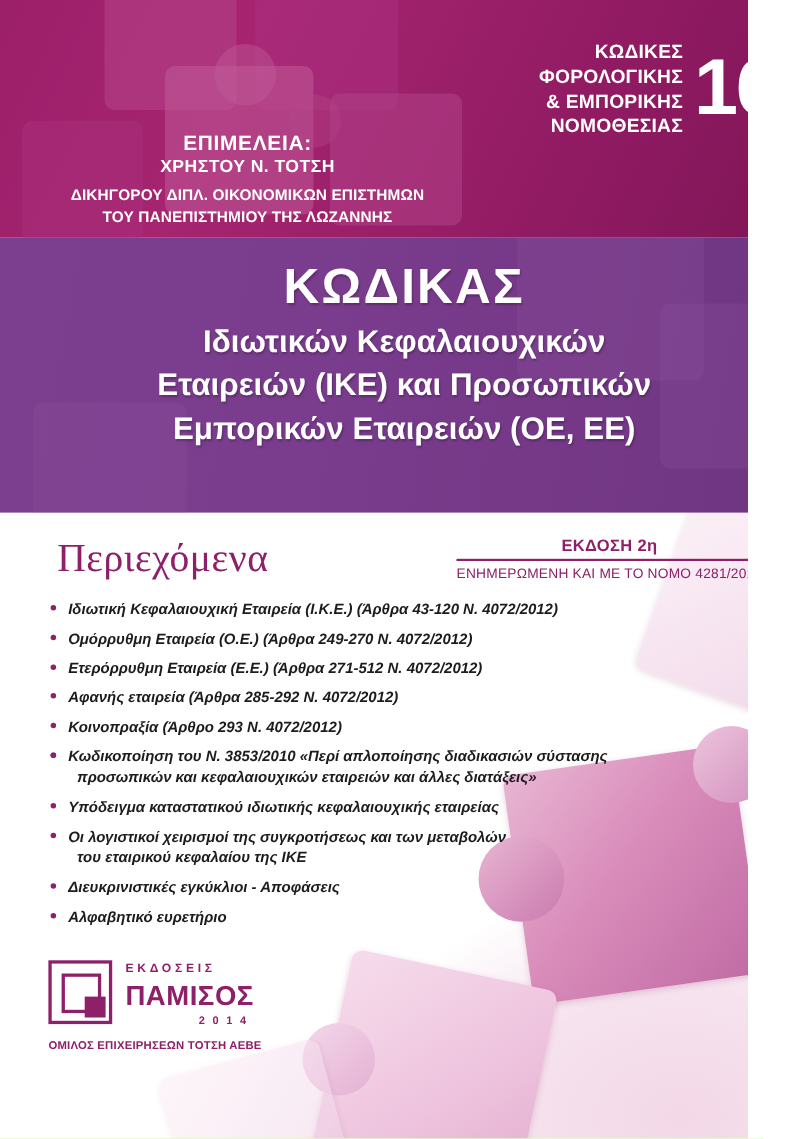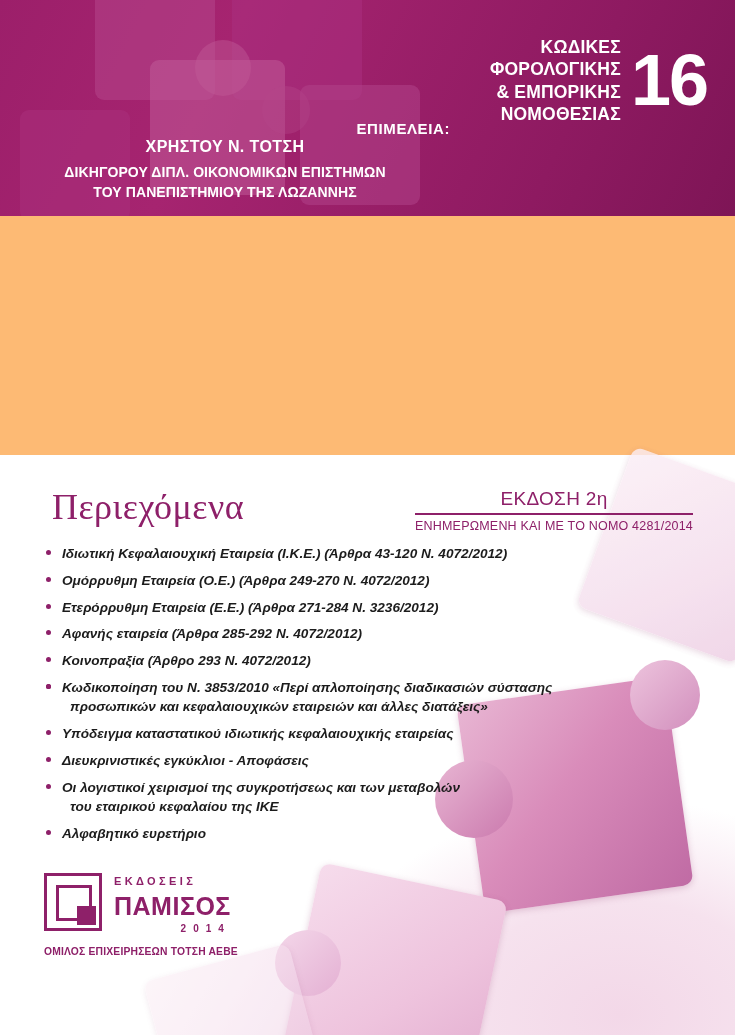--- a/index.html
+++ b/index.html
@@ -5,24 +5,24 @@
   * { box-sizing: border-box; margin: 0; padding: 0; }
   html, body {
     width: 735px;
     height: 1035px;
     overflow: hidden;
     background: #ffffff;
     font-family: "Liberation Sans", sans-serif;
   }
   .page {
     position: relative;
-    width: 735px;
+    width: 680px;
     height: 1035px;
     overflow: hidden;
-    background: #fdba74;
+    background: #bef264;
   }
 
   
   .bg-art {
     position: absolute;
     inset: 0;
     overflow: hidden;
   }
   .puzzle-lower {
     position: absolute;
@@ -94,24 +94,23 @@
   }
 
   .editor-block {
     position: absolute;
     left: 0; top: 120px;
     width: 450px;
     text-align: center;
     color: #ffffff;
   }
   .ed-label {
-    font-size: 15px;
+    font-size: 19px;
     font-weight: bold;
     letter-spacing: .6px;
-    text-align: right;
   }
   .ed-name {
     font-size: 16px;
     font-weight: bold;
     letter-spacing: .4px;
     margin-top: 1px;
   }
   .ed-sub {
     font-size: 14px;
     font-weight: bold;
@@ -172,22 +171,22 @@
     color: #8e2069;
     letter-spacing: .5px;
   }
   .edition-box {
     position: absolute;
     right: 42px; top: 22px;
     text-align: center;
     color: #8e2069;
   }
   .edition-line1 {
-    font-size: 19px;
-    font-weight: normal;
+    font-size: 15px;
+    font-weight: bold;
     letter-spacing: .3px;
   }
   .edition-rule {
     height: 2px;
     background: #8e2069;
     margin: 3px 0 4px 0;
   }
   .edition-line2 {
     font-size: 12.5px;
     font-weight: normal;
@@ -322,20 +321,32 @@
     <div class="editor-block">
       <div class="ed-label">ΕΠΙΜΕΛΕΙΑ:</div>
       <div class="ed-name">ΧΡΗΣΤΟΥ Ν. ΤΟΤΣΗ</div>
       <div class="ed-sub">
         <div>ΔΙΚΗΓΟΡΟΥ ΔΙΠΛ. ΟΙΚΟΝΟΜΙΚΩΝ ΕΠΙΣΤΗΜΩΝ</div>
         <div>ΤΟΥ ΠΑΝΕΠΙΣΤΗΜΙΟΥ ΤΗΣ ΛΩΖΑΝΝΗΣ</div>
       </div>
     </div>
   </div>
 
+  <div class="title-band">
+    <div class="tbpuz tb1"></div>
+    <div class="tbpuz tb2"></div>
+    <div class="tbpuz tb3"></div>
+
+    <div class="main-title">ΚΩΔΙΚΑΣ</div>
+    <div class="sub-title">
+      <div>Ιδιωτικών Κεφαλαιουχικών</div>
+      <div>Εταιρειών (ΙΚΕ) και Προσωπικών</div>
+      <div>Εμπορικών Εταιρειών (ΟΕ, ΕΕ)</div>
+    </div>
+  </div>
 
   <div class="contents">
     <div class="contents-title">Περιεχόμενα</div>
 
     <div class="edition-box">
       <div class="edition-line1">ΕΚΔΟΣΗ 2η</div>
       <div class="edition-rule"></div>
       <div class="edition-line2">ΕΝΗΜΕΡΩΜΕΝΗ ΚΑΙ ΜΕ ΤΟ ΝΟΜΟ 4281/2014</div>
     </div>
 
@@ -343,21 +354,21 @@
       <li>
         <span class="bullet"></span>
         <span>Ιδιωτική Κεφαλαιουχική Εταιρεία (Ι.Κ.Ε.) (Άρθρα 43-120 Ν. 4072/2012)</span>
       </li>
       <li>
         <span class="bullet"></span>
         <span>Ομόρρυθμη Εταιρεία (Ο.Ε.) (Άρθρα 249-270 Ν. 4072/2012)</span>
       </li>
       <li>
         <span class="bullet"></span>
-        <span>Ετερόρρυθμη Εταιρεία (Ε.Ε.) (Άρθρα 271-284 Ν. 3236/2012)</span>
+        <span>Ετερόρρυθμη Εταιρεία (Ε.Ε.) (Άρθρα 271-512 Ν. 4072/2012)</span>
       </li>
       <li>
         <span class="bullet"></span>
         <span>Αφανής εταιρεία (Άρθρα 285-292 Ν. 4072/2012)</span>
       </li>
       <li>
         <span class="bullet"></span>
         <span>Κοινοπραξία (Άρθρο 293 Ν. 4072/2012)</span>
       </li>
       <li>
@@ -367,26 +378,26 @@
         <span class="bullet"></span>
         <span>Κωδικοποίηση του Ν. 3853/2010 «Περί απλοποίησης διαδικασιών σύστασης</span>
         <span class="cont">προσωπικών και κεφαλαιουχικών εταιρειών και άλλες διατάξεις»</span>
       </li>
       <li>
         <span class="bullet"></span>
         <span>Υπόδειγμα καταστατικού ιδιωτικής κεφαλαιουχικής εταιρείας</span>
       </li>
       <li>
         <span class="bullet"></span>
-        <span>Διευκρινιστικές εγκύκλιοι - Αποφάσεις</span>
-      </li>
-      <li>
-        <span class="bullet"></span>
         <span>Οι λογιστικοί χειρισμοί της συγκροτήσεως και των μεταβολών</span>
         <span class="cont">του εταιρικού κεφαλαίου της ΙΚΕ</span>
+      </li>
+      <li>
+        <span class="bullet"></span>
+        <span>Διευκρινιστικές εγκύκλιοι - Αποφάσεις</span>
       </li>
       <li>
         <span class="bullet"></span>
         <span>Αλφαβητικό ευρετήριο</span>
       </li>
     </ul>
   </div>
 
   <div class="publisher">
     <div class="pub-row">

